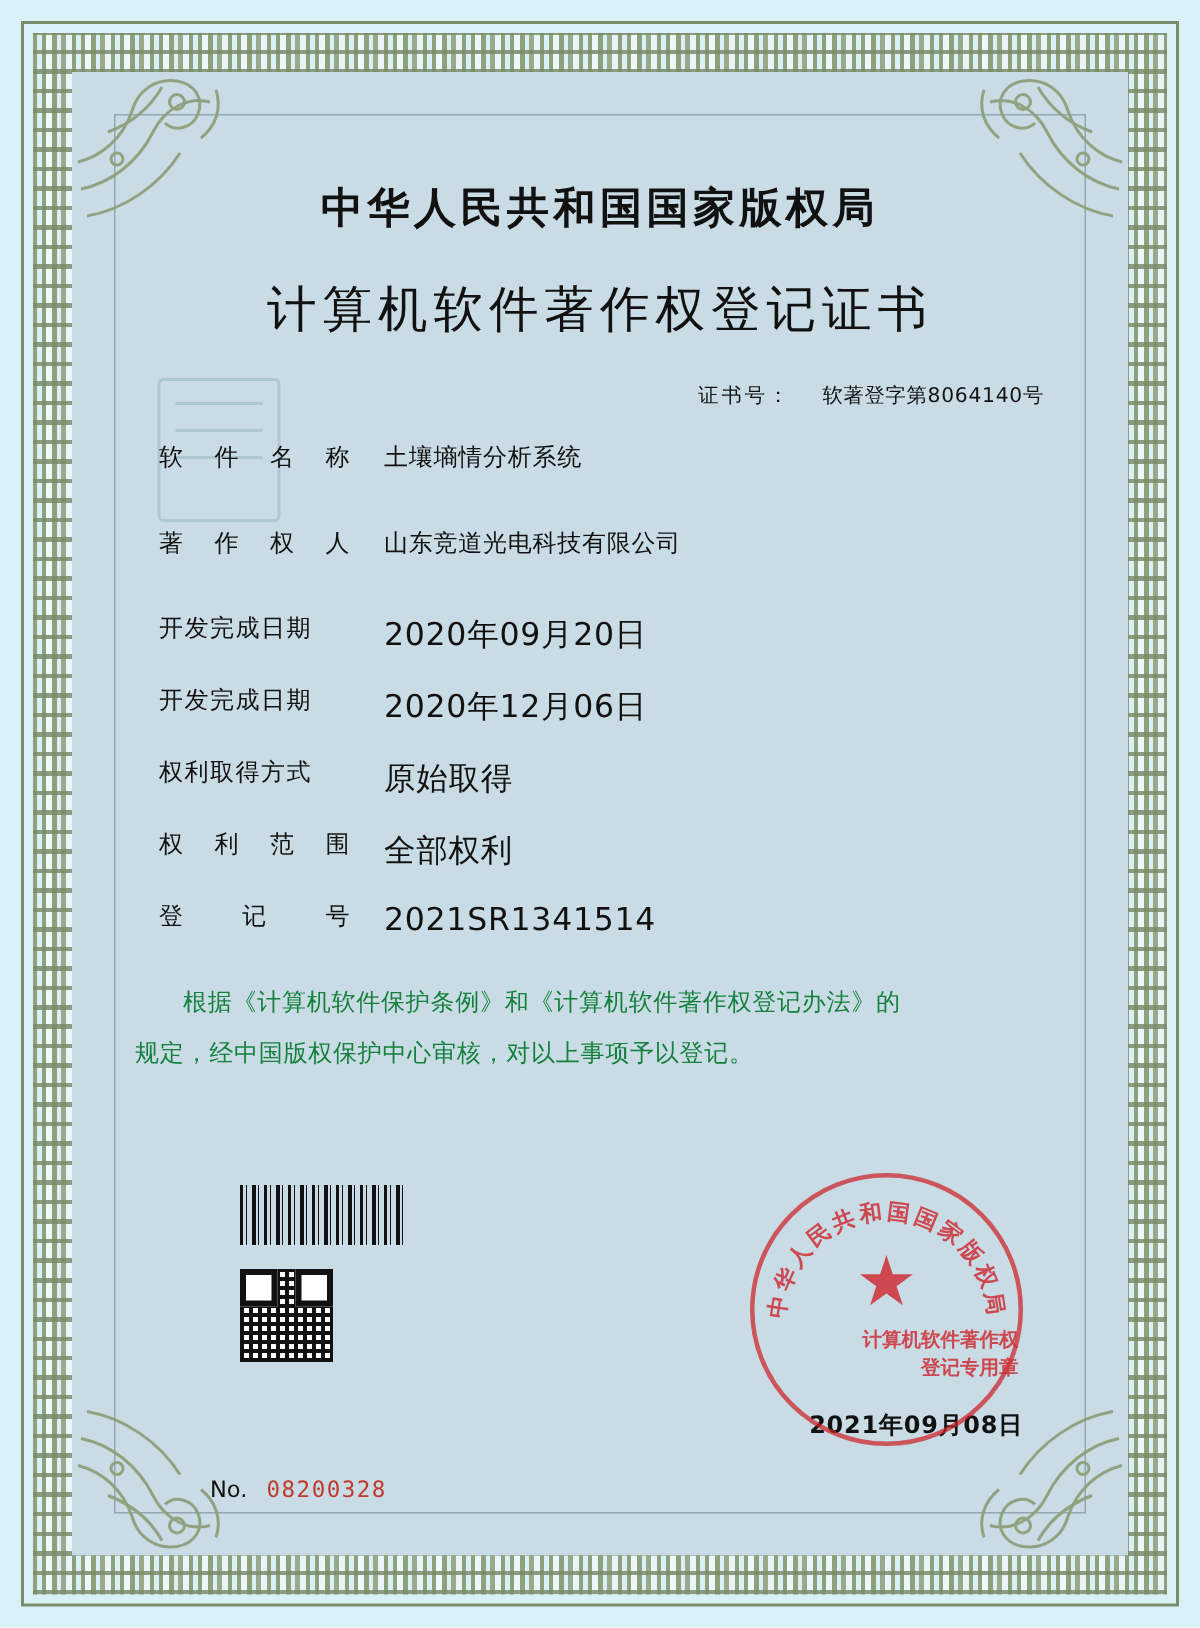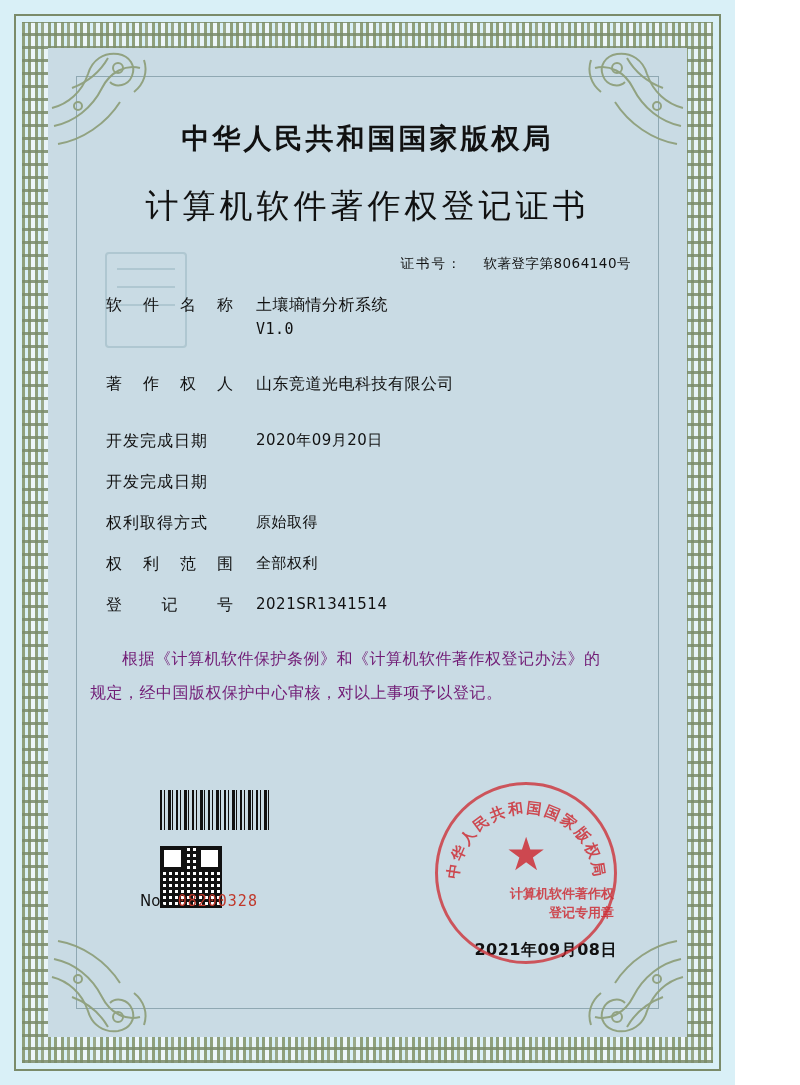--- a/index.html
+++ b/index.html
@@ -5,21 +5,21 @@
   html, body {
     margin: 0;
     padding: 0;
     background: #ffffff;
   }
   body {
     font-family: "DejaVu Sans", "Liberation Sans", sans-serif;
   }
   .certificate {
     position: relative;
-    width: 735px;
+    width: 800px;
     height: 1085px;
     background: #d9f0f7;
     overflow: hidden;
   }
   
   .outer-line {
     position: absolute;
     left: 14px; top: 14px; right: 14px; bottom: 14px;
     border: 2px solid #7a8b6a;
     box-sizing: border-box;
@@ -145,27 +145,27 @@
   }
   .field-value .line2 {
     display: block;
     font-family: "DejaVu Sans Mono", "Liberation Mono", monospace;
     font-size: 15px;
     margin-top: 4px;
   }
   .gap-lg { height: 30px; }
 
   .date-rows .field-row { margin-bottom: 20px; justify-content: space-between; }
-  .date-rows .field-value { font-size: 15px; }
+  .date-rows .field-value { font-size: 21px; }
 
   .statement {
     margin-top: 26px;
     font-size: 16px;
     line-height: 2.1;
-    color: #701a75;
+    color: #15803d;
     letter-spacing: 0.5px;
   }
   .statement .indent { text-indent: 32px; display: block; }
 
   
   .codes {
     position: absolute;
     left: 160px;
     top: 790px;
   }
@@ -195,21 +195,21 @@
     width: 17px; height: 17px;
     border: 4px solid #111;
     background: #fff;
   }
   .qr::before { left: 0; top: 0; }
   .qr::after  { right: 0; top: 0; }
 
   .serial {
     position: absolute;
     left: 140px;
-    top: 892px;
+    top: 984px;
     font-size: 15px;
     color: #111;
   }
   .serial .num {
     color: #c0392b;
     font-family: "DejaVu Sans Mono", "Liberation Mono", monospace;
     margin-left: 8px;
     letter-spacing: 1px;
   }
   .issue-date {
@@ -354,21 +354,20 @@
 
       <div class="field-row">
         <div class="field-label spaced">
           <span>软</span>
             <span>件</span>
             <span>名</span>
             <span>称</span>
         </div>
         <div class="field-value">
           <span>土壤墒情分析系统</span>
-          <span class="line2">V1.0</span>
         </div>
       </div>
 
       <div class="gap-lg"></div>
 
       <div class="field-row">
         <div class="field-label spaced">
           <span>著</span>
             <span>作</span>
             <span>权</span>
@@ -380,20 +379,21 @@
       <div class="gap-lg"></div>
 
       <div class="date-rows">
         <div class="field-row">
           <div class="field-label">开发完成日期</div>
           <div class="field-value">2020年09月20日</div>
         </div>
 
         <div class="field-row">
           <div class="field-label">开发完成日期</div>
+          <div class="field-value">2020年12月06日</div>
         </div>
 
         <div class="field-row">
           <div class="field-label">权利取得方式</div>
           <div class="field-value">原始取得</div>
         </div>
 
         <div class="field-row">
           <div class="field-label spaced">
             <span>权</span>

